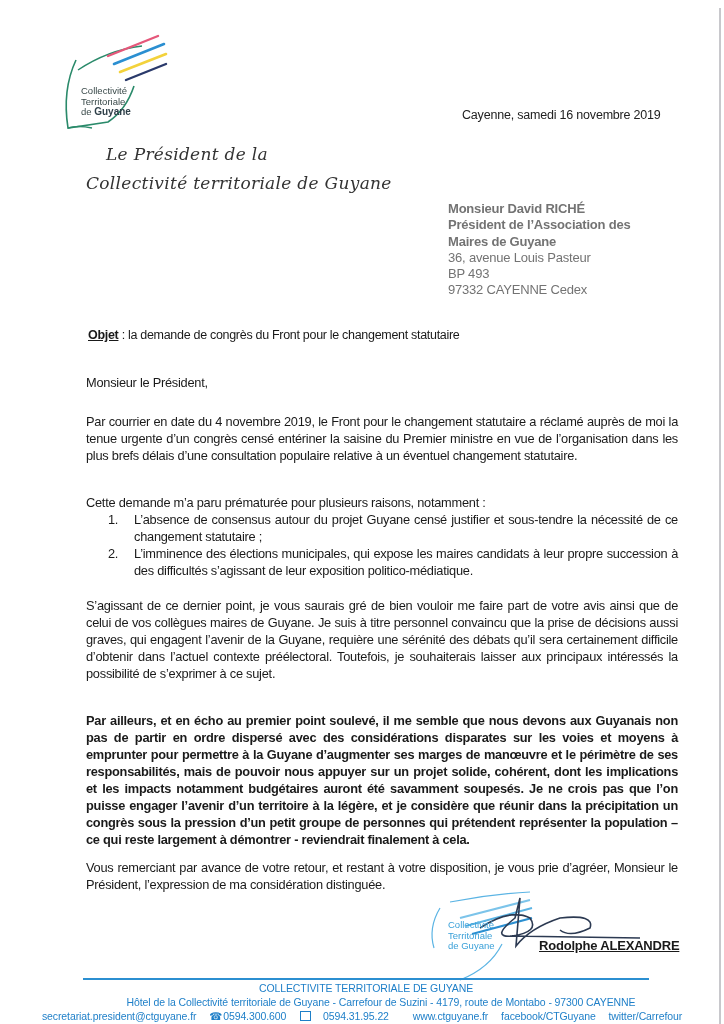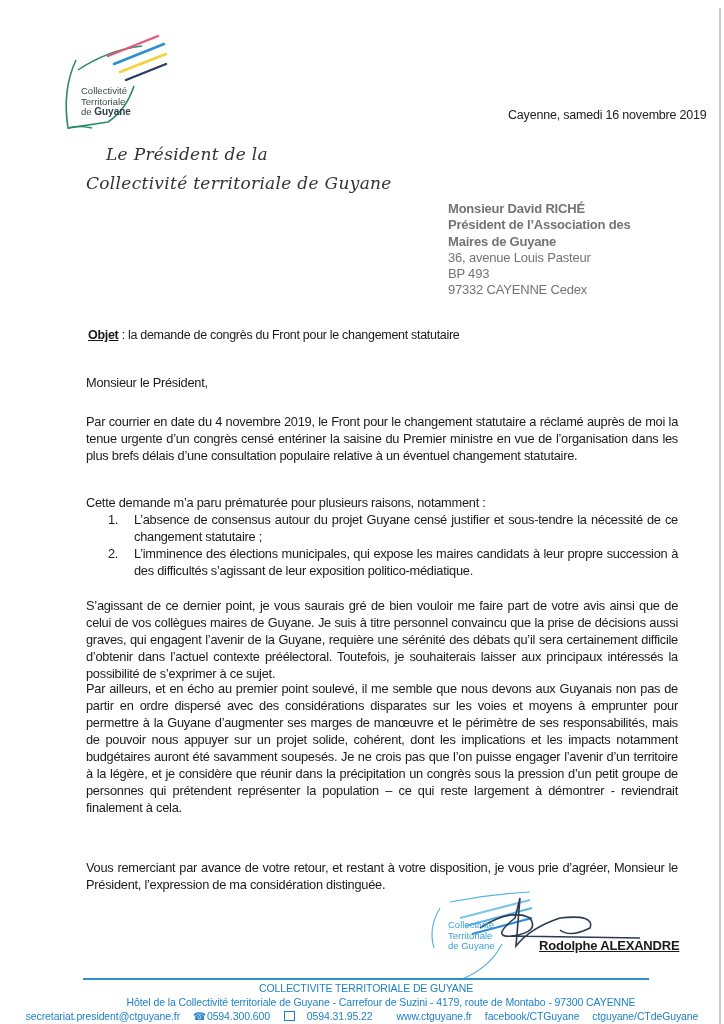--- a/index.html
+++ b/index.html
@@ -13,38 +13,38 @@
     .logo { position: absolute; left: 48px; top: 30px; width: 120px; height: 100px; }
     .logo svg { position: absolute; left: 0; top: 0; }
     .logo-text { position: absolute; left: 33px; top: 56px; font-size: 9.5px; line-height: 10.5px; color: #3a4a4a; }
     .logo-text b { color: #2e3f48; font-weight: bold; font-size: 10px; }
 
     
     .script { position: absolute; left: 86px; font-family: "DejaVu Serif", serif; font-style: italic; color: #333; letter-spacing: 0.3px; }
     .script.l1 { top: 144px; font-size: 17px; margin-left: 20px; }
     .script.l2 { top: 173px; font-size: 17px; }
 
-    .date { position: absolute; left: 508px; top: 108px; font-size: 12.5px; color: #222; letter-spacing: -0.2px; }
+    .date { position: absolute; left: 462px; top: 108px; font-size: 12.5px; color: #222; letter-spacing: -0.2px; }
 
     .addr { position: absolute; left: 448px; top: 201px; font-size: 13px; line-height: 16.3px; color: #737373; letter-spacing: -0.2px; }
     .addr .b { font-weight: bold; }
 
     .objet { position: absolute; left: 88px; top: 328px; font-size: 12.5px; letter-spacing: -0.3px; }
     .objet .lbl { font-weight: bold; text-decoration: underline; }
 
     .body { position: absolute; left: 86px; width: 592px; font-family: "Liberation Sans", sans-serif; font-size: 12.8px; line-height: 17px; color: #1a1a1a; letter-spacing: -0.25px; }
     .body p { margin: 0; text-align: justify; }
     .salut { top: 374px; }
     .p1 { top: 413px; }
     .p2 { top: 494px; }
     .list { margin: 0; padding: 0; list-style: none; }
     .list li { position: relative; padding-left: 48px; text-align: justify; }
     .list li .num { position: absolute; left: 22px; top: 0; }
     .p3 { top: 597px; }
-    .p4 { top: 680px; }
+    .p4 { top: 712px; font-weight: bold; }
     .p5 { top: 859px; }
 
     
     .sig { position: absolute; left: 420px; top: 888px; width: 240px; height: 90px; }
     .sig svg { position: absolute; left: 0; top: 0; }
     .stamp-text { position: absolute; left: 28px; top: 32px; font-size: 9.5px; line-height: 10.5px; color: #3aa0d8; }
     .signer { position: absolute; left: 514px; top: 938px; font-size: 13px; font-weight: bold; text-decoration: underline; color: #1a1a1a; letter-spacing: -0.2px; padding-left: 25px; }
 
     
     .footer-line { position: absolute; left: 83px; top: 978px; width: 566px; height: 2px; background: #2b8fd1; }
@@ -142,14 +142,14 @@
 
 <div class="footer-line"></div>
 <div class="footer f1">COLLECTIVITE  TERRITORIALE  DE  GUYANE</div>
 <div class="footer f2">Hôtel de la Collectivité territoriale de Guyane  -  Carrefour de Suzini  -  4179, route de Montabo  -  97300 CAYENNE</div>
 <div class="footer f3">
   <span>secretariat.president@ctguyane.fr</span>
   <span><span style="margin:0">☎</span><span style="margin:1px">0594.300.600</span></span>
   <span><span style="margin:0 1px 0 0;display:inline-block;width:9px;height:8px;border:1px solid #1e7fc8;vertical-align:-1px"></span><span style="margin:11px">0594.31.95.22</span></span>
   <span>www.ctguyane.fr</span>
   <span>facebook/CTGuyane</span>
-  <span>ctguyane/CTdeGuyane</span>
+  <span>twitter/Carrefour</span>
 </div>
 
 </body></html>

